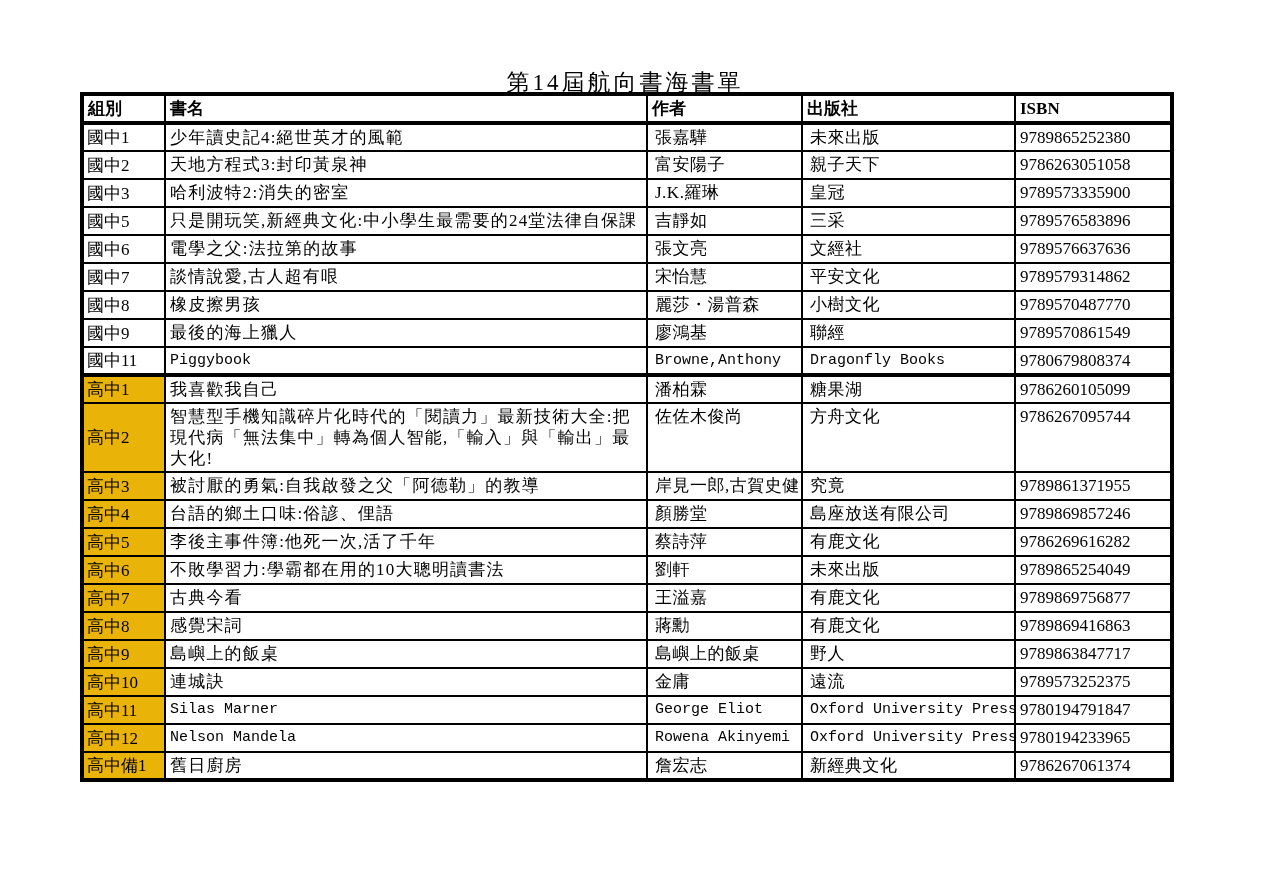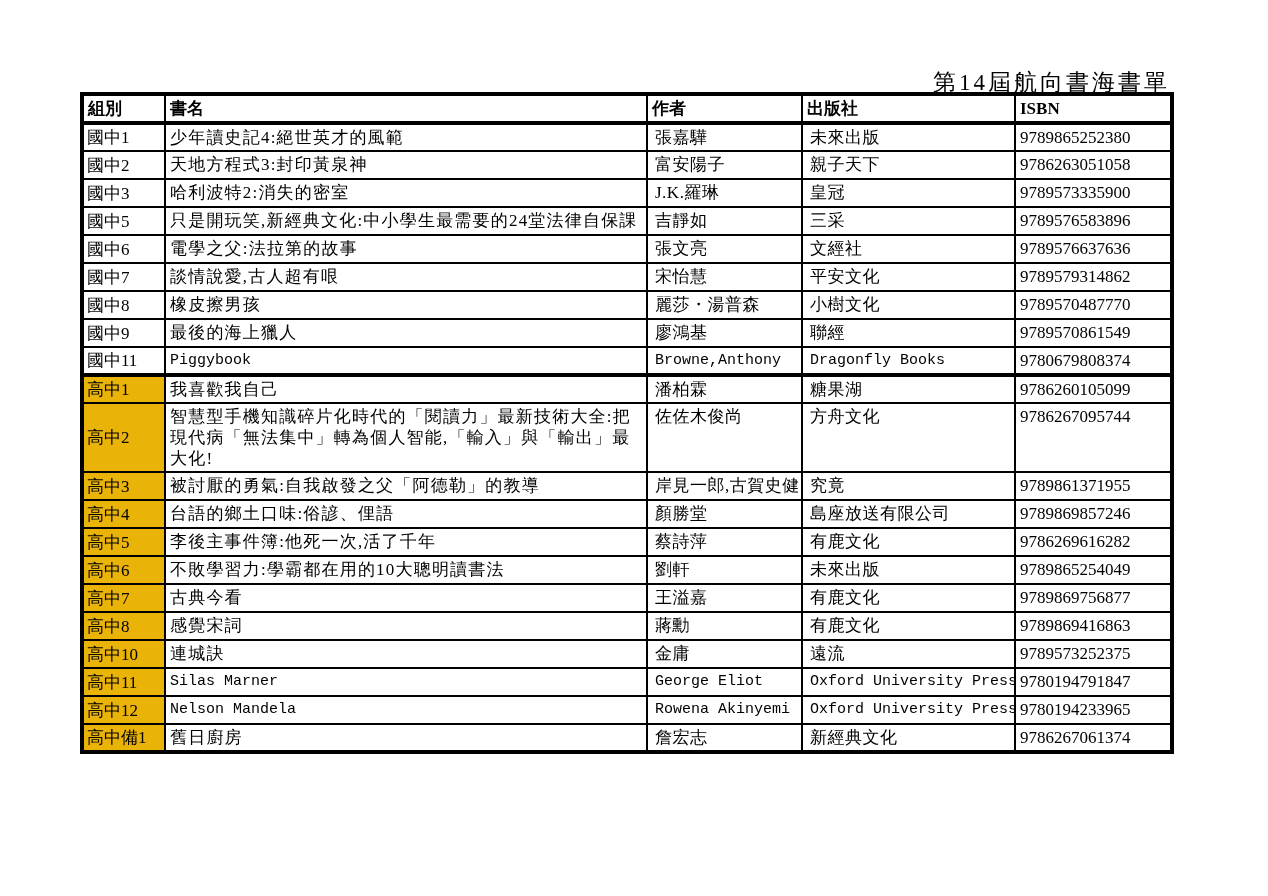--- a/index.html
+++ b/index.html
@@ -6,21 +6,21 @@
   html, body {
     margin: 0; padding: 0;
     width: 1268px; height: 896px;
     background: #ffffff;
     font-family: "Liberation Serif", "DejaVu Serif", serif;
     color: #000;
   }
   .page-title {
     position: absolute;
     left: 80px; top: 52px; width: 1090px;
-    text-align: right;
+    text-align: center;
     font-size: 23px;
     letter-spacing: 3px;
     font-weight: normal;
     white-space: nowrap;
   }
   table.book-table {
     position: absolute;
     left: 80px; top: 92px;
     width: 1090px;
     border-collapse: collapse;
@@ -193,20 +193,27 @@
         <td class="isbn-cell">9789869756877</td>
       </tr>
       <tr class="shaded">
         <td class="group-cell">高中8</td>
         <td class="title-cell">感覺宋詞</td>
         <td class="author-cell">蔣勳</td>
         <td class="pub-cell">有鹿文化</td>
         <td class="isbn-cell">9789869416863</td>
       </tr>
       <tr class="shaded">
+        <td class="group-cell">高中9</td>
+        <td class="title-cell">島嶼上的飯桌</td>
+        <td class="author-cell">島嶼上的飯桌</td>
+        <td class="pub-cell">野人</td>
+        <td class="isbn-cell">9789863847717</td>
+      </tr>
+      <tr class="shaded">
         <td class="group-cell">高中10</td>
         <td class="title-cell">連城訣</td>
         <td class="author-cell">金庸</td>
         <td class="pub-cell">遠流</td>
         <td class="isbn-cell">9789573252375</td>
       </tr>
       <tr class="shaded">
         <td class="group-cell">高中11</td>
         <td class="title-cell mono">Silas Marner</td>
         <td class="author-cell mono">George Eliot</td>

